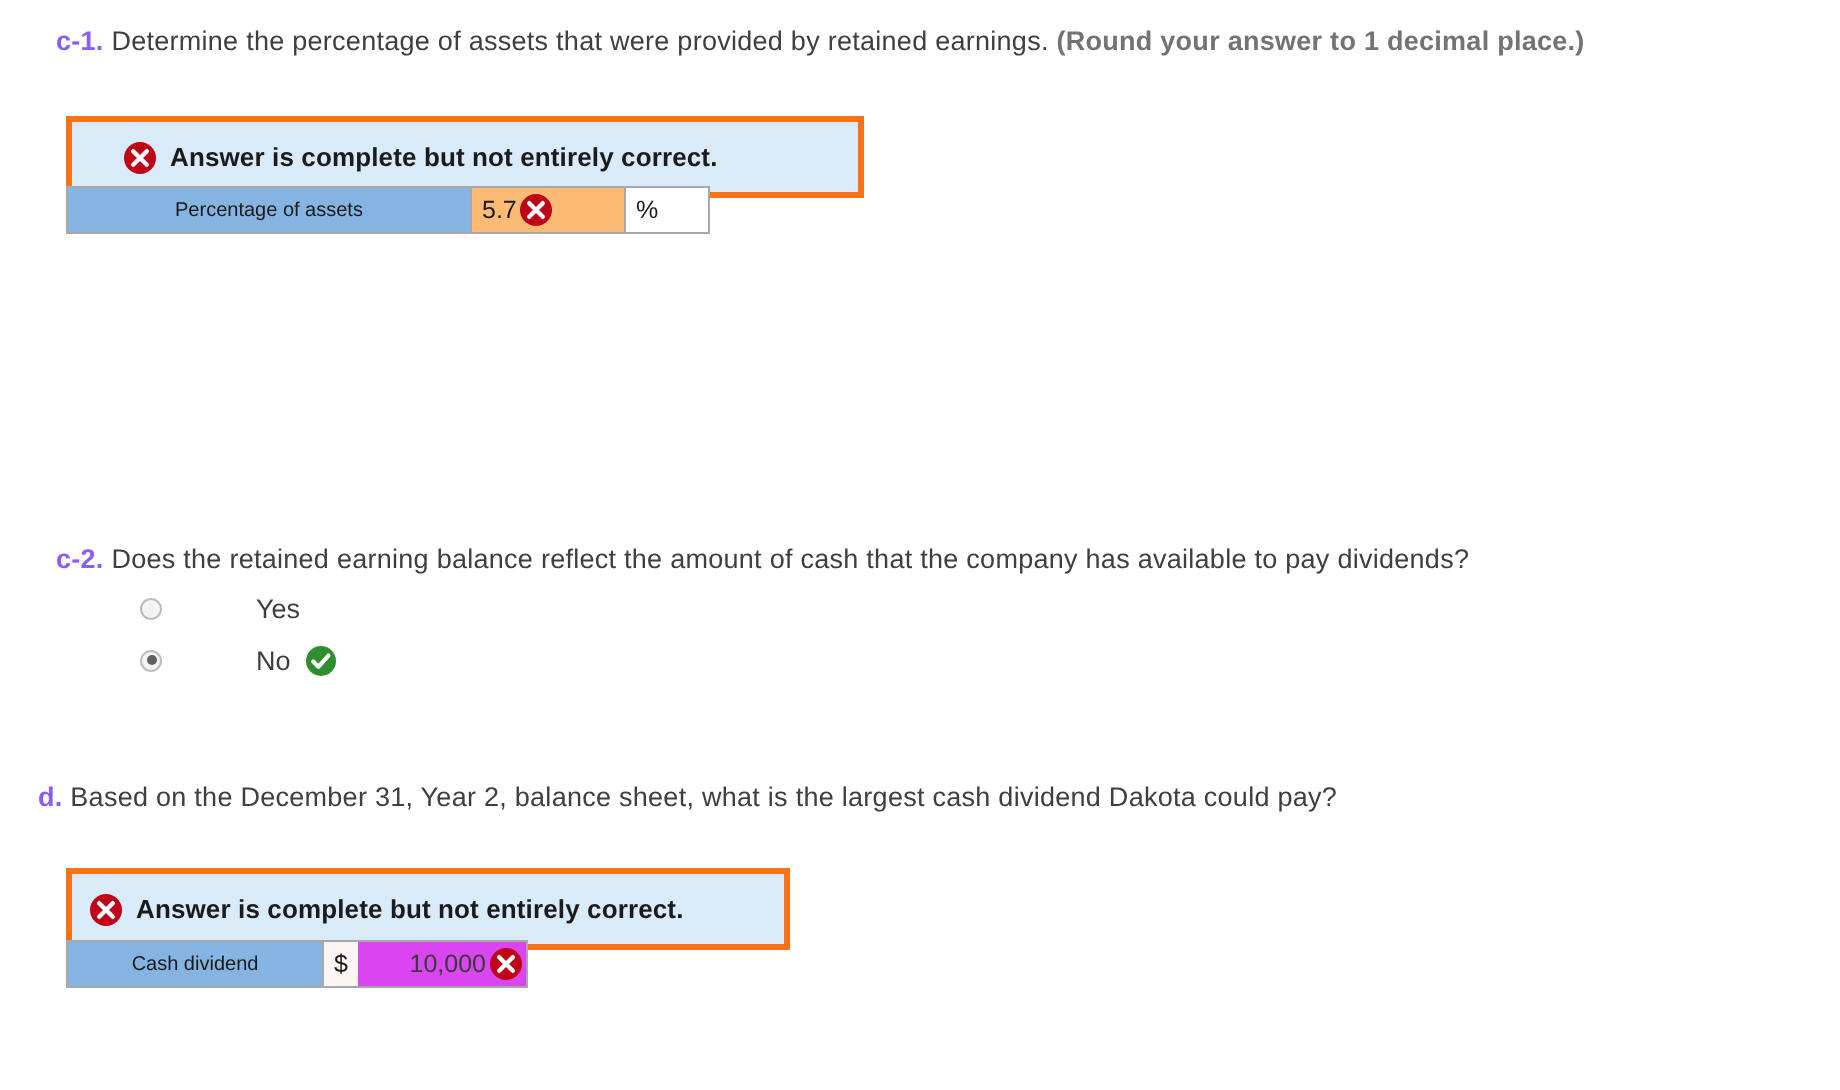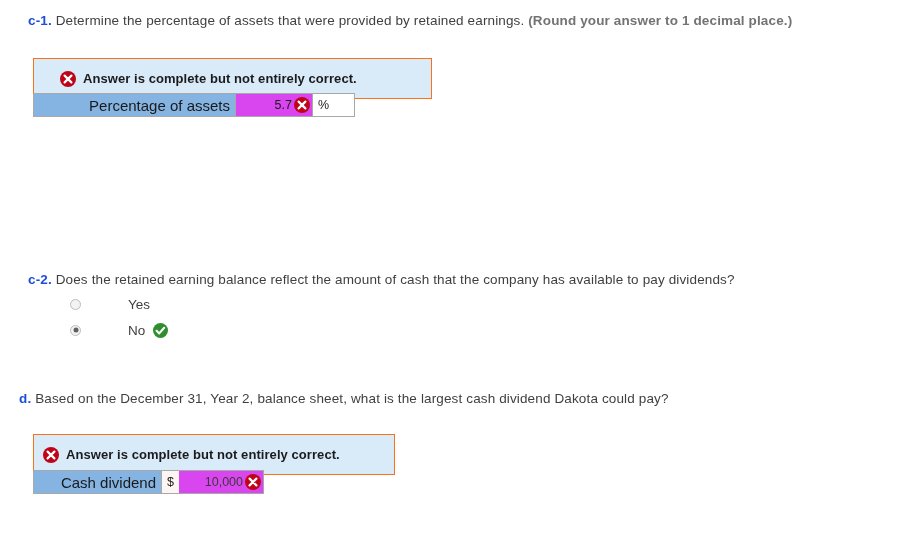--- a/index.html
+++ b/index.html
@@ -22,33 +22,33 @@
   .question {
     position: absolute;
     font-size: 13.5px;
     line-height: 18px;
     color: #3f3f3f;
     white-space: nowrap;
     letter-spacing: 0.01em;
   }
   .q-label {
     font-weight: bold;
-    color: #1d4ed8;
+    color: #8b5cf6;
   }
   .q-text { font-weight: normal; }
   .q-note {
     font-weight: bold;
     color: #737373;
   }
 
   
   .banner {
     position: absolute;
     background: #d9eaf9;
-    border: 1px solid #f97316;
+    border: 3px solid #f97316;
     display: flex;
     align-items: center;
     height: 41px;
   }
   .banner-text {
     font-size: 13px;
     font-weight: bold;
     color: #1b1b1b;
     white-space: nowrap;
     letter-spacing: 0.005em;
@@ -87,26 +87,25 @@
   .answer-table td {
     border: 1px solid #a8a8a8;
     height: 23px;
     padding: 0 5px;
     vertical-align: middle;
     white-space: nowrap;
   }
   td.cell-label {
     background: #85b3e2;
     color: #1a1a1a;
-    text-align: right;
-    font-size: 15px;
+    text-align: center;
+    font-size: 10px;
   }
   td.cell-value {
-    background: #d946ef;
-    text-align: right;
+    background: #fdba74;
     color: #1a1a1a;
     padding-right: 2px;
   }
   td.cell-unit {
     background: #ffffff;
     text-align: left;
     color: #1a1a1a;
   }
   td.cell-currency {
     background: #fdf4f4;

